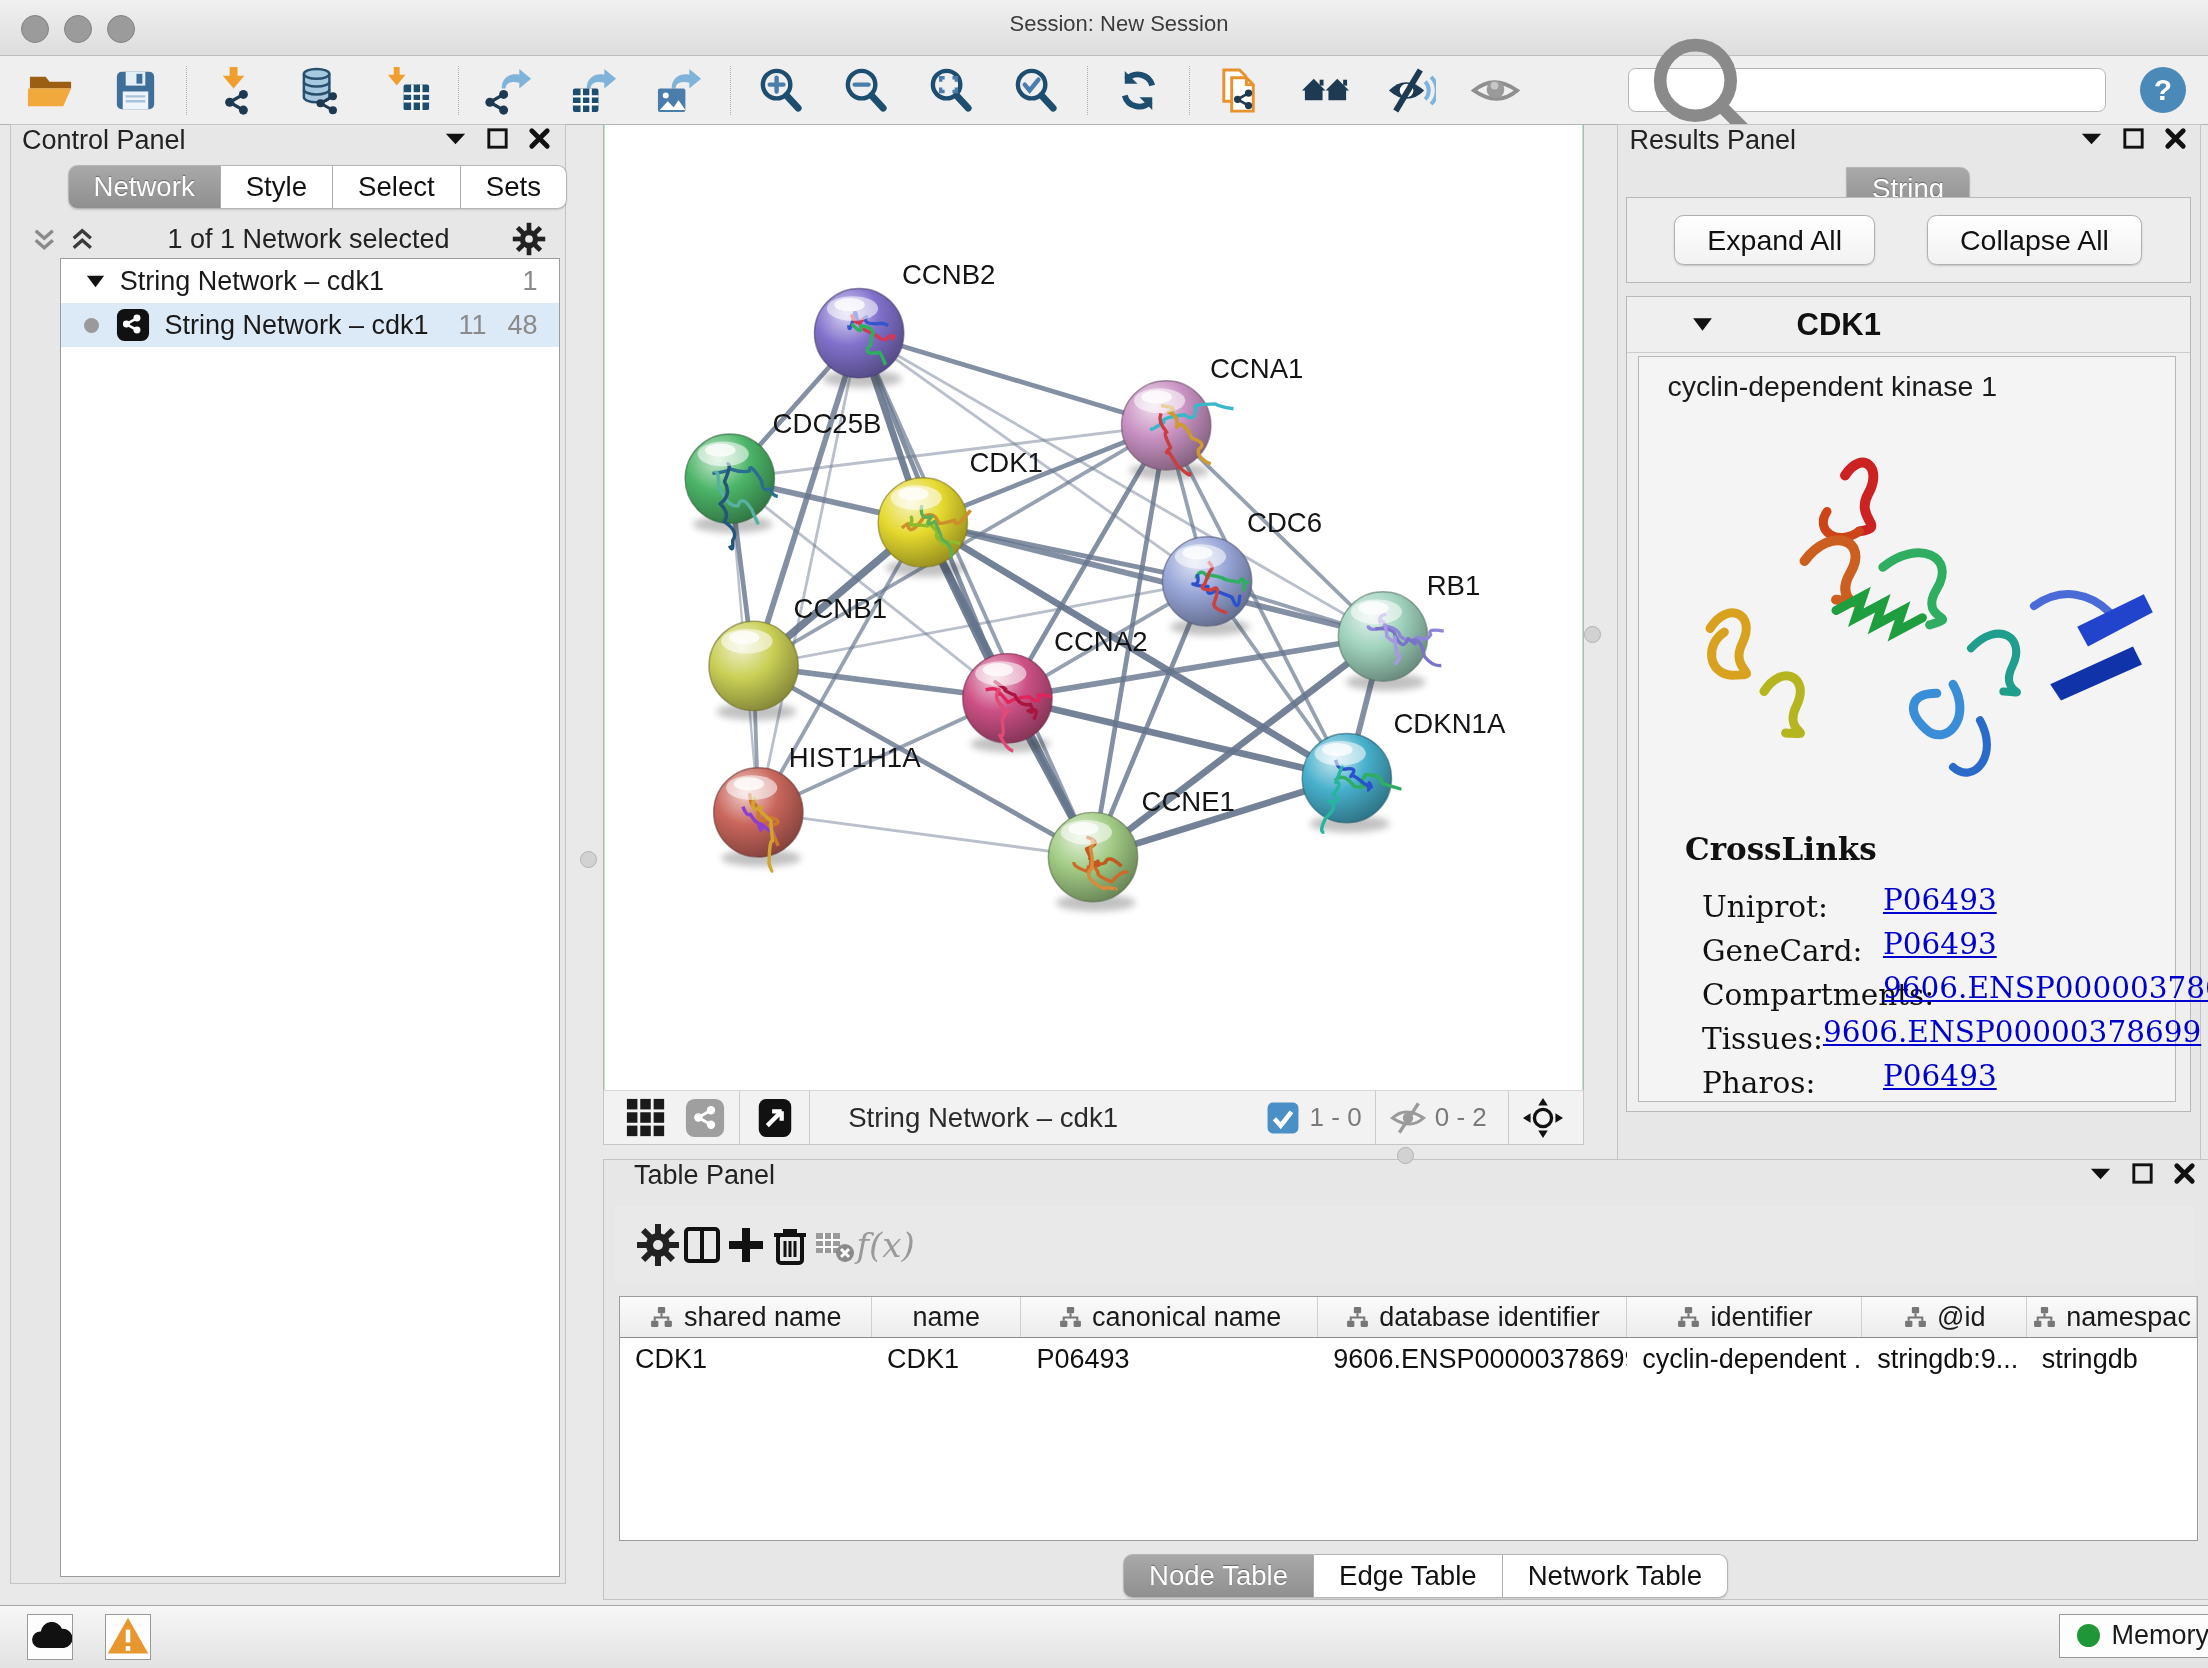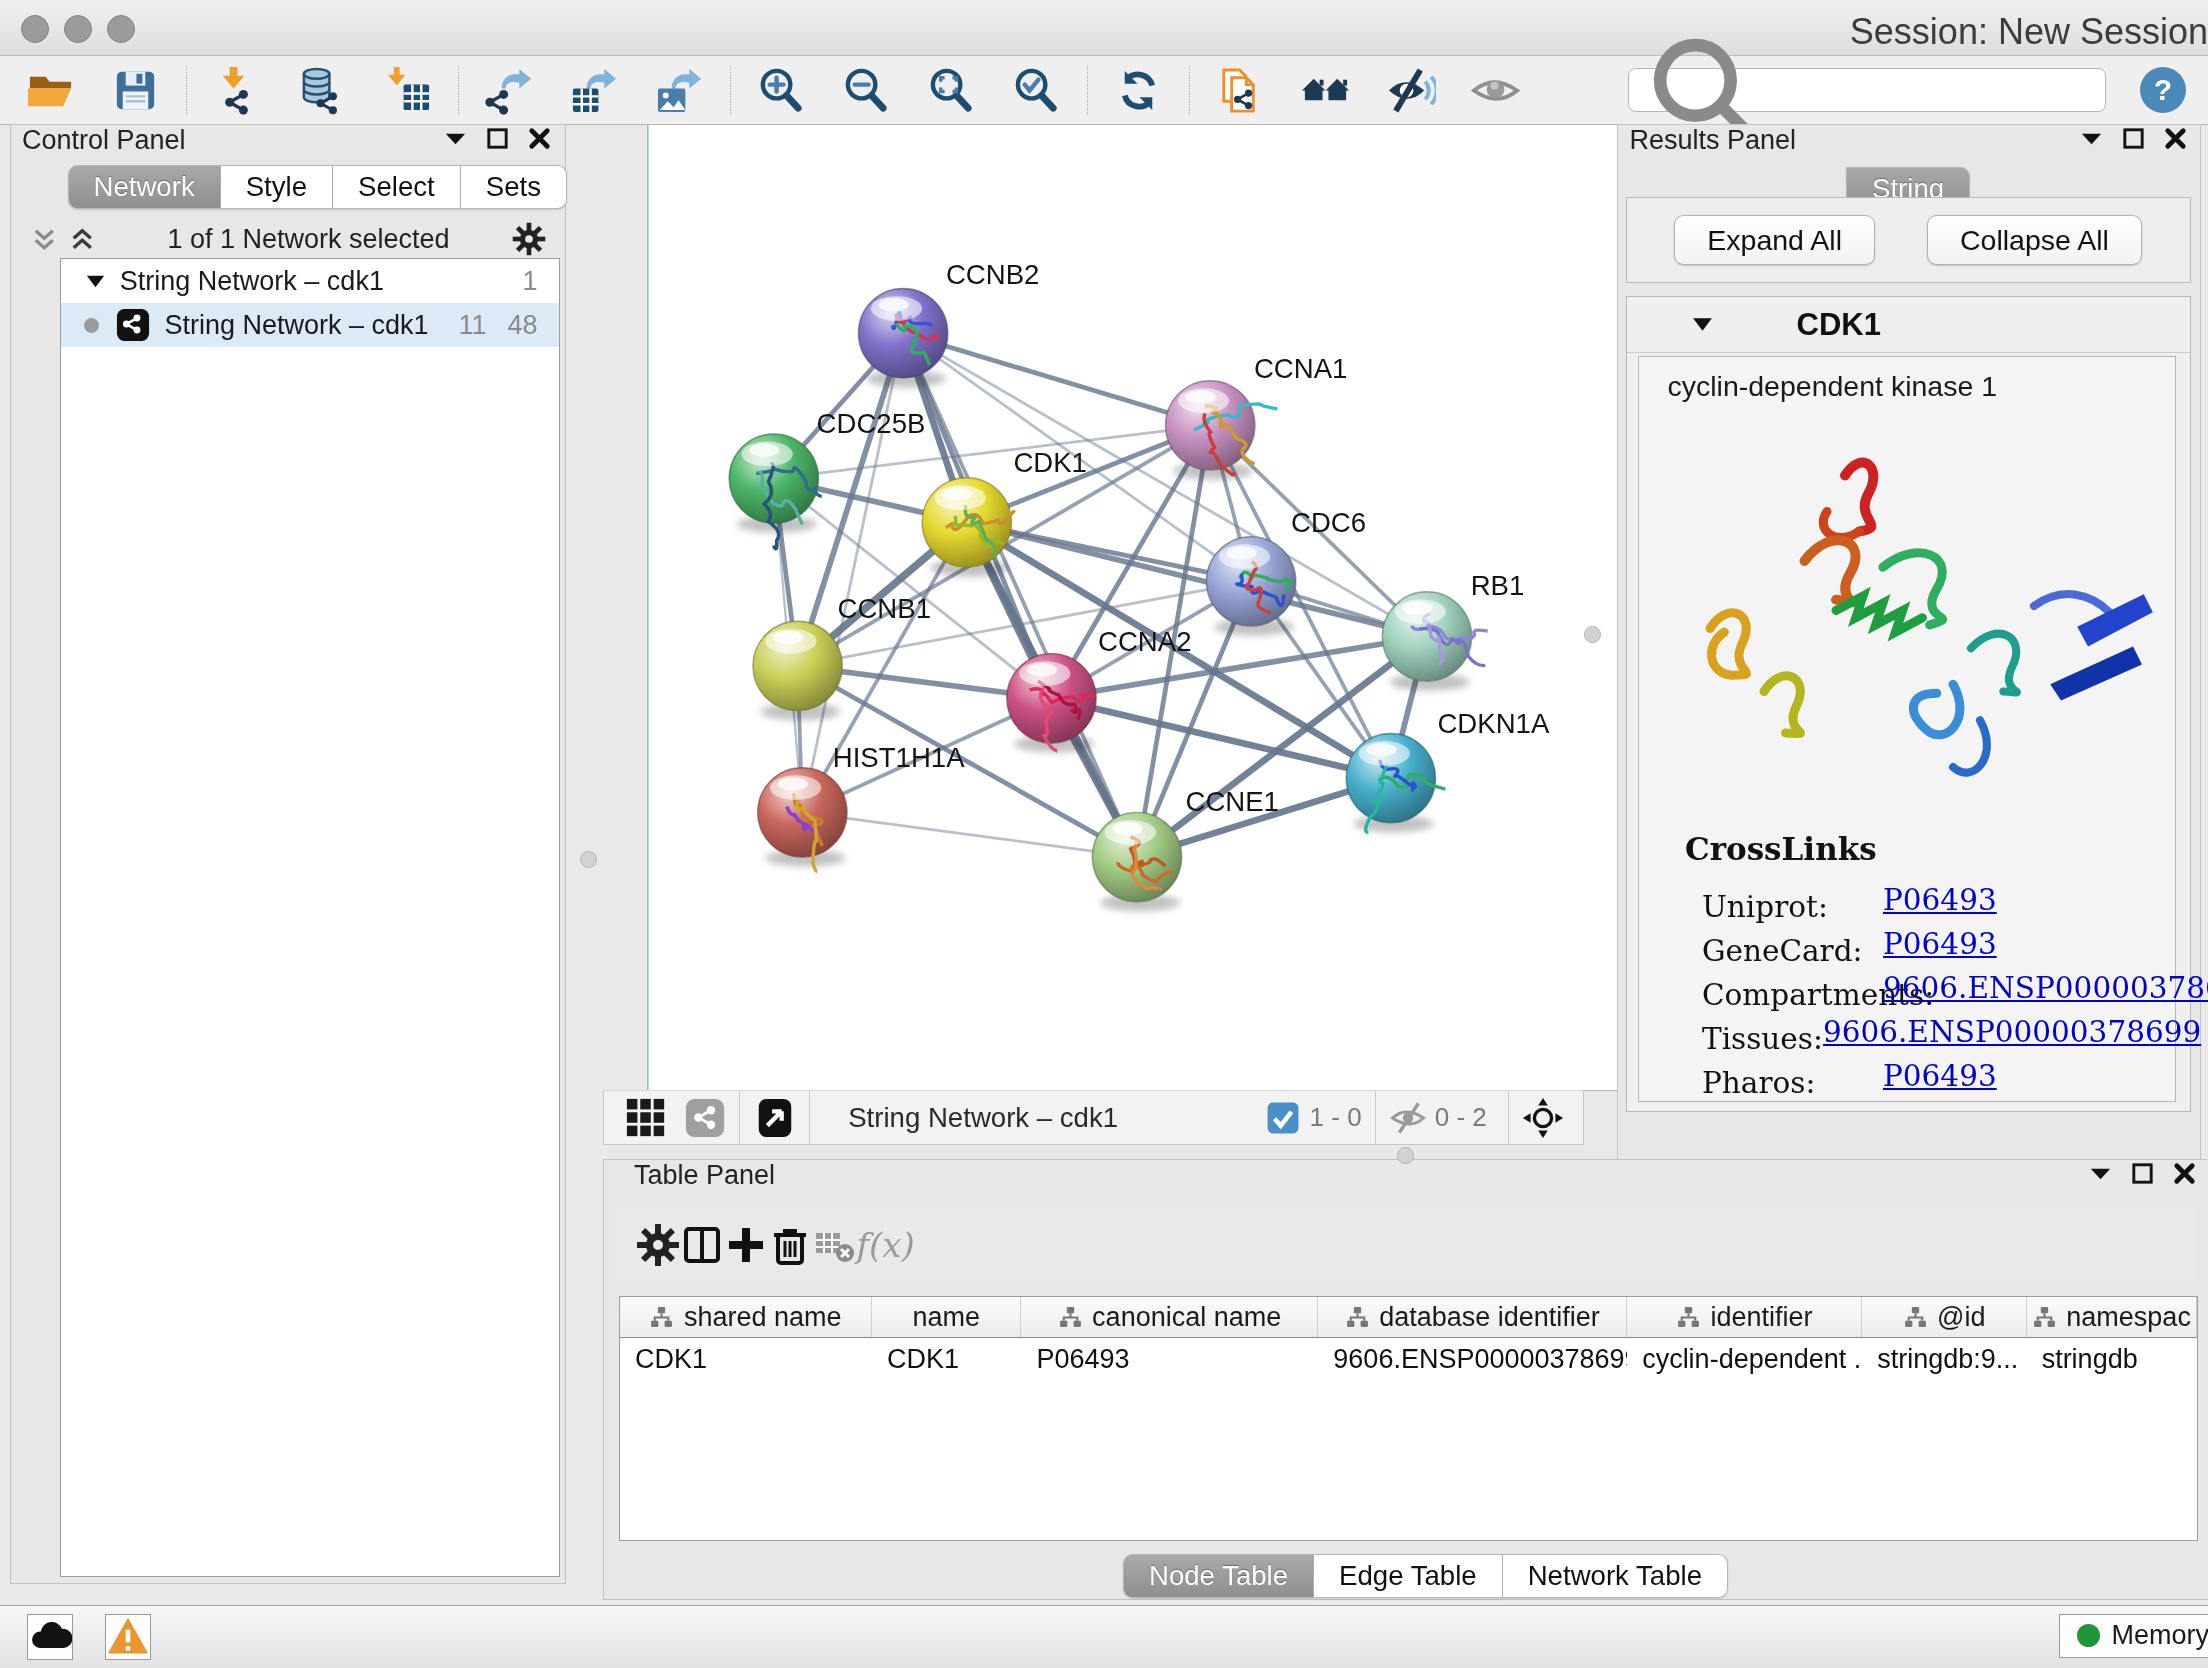--- a/index.html
+++ b/index.html
@@ -6,22 +6,22 @@
   body{width:2208px;height:1668px;position:relative;background:#e9e9e9;
        font-family:"Liberation Sans",sans-serif;color:#1a1a1a;overflow:hidden;}
   .abs{position:absolute;}
   svg{display:block;}
 
   
   .titlebar{left:0;top:0;width:2208px;height:55px;
     background:linear-gradient(#f0f0f0,#dddddd);border-bottom:1px solid #bdbdbd;}
   .lights{position:absolute;left:21px;top:15px;display:flex;gap:15px;}
   .light{width:26px;height:26px;border-radius:50%;background:#9b9b9b;border:1px solid #838383;}
-  .wintitle{position:absolute;left:0;right:0;top:10.5px;text-align:right;
-    font-size:36px;color:#3c3c3c;padding-left:30px;}
+  .wintitle{position:absolute;left:0;right:0;top:10.5px;text-align:center;
+    font-size:22px;color:#3c3c3c;padding-left:30px;}
 
   
   .toolbar{left:0;top:56px;width:2208px;height:68px;background:#efefef;
     border-bottom:1px solid #b2b2b2;display:flex;align-items:center;}
   .tgroup{display:flex;gap:34px;padding:0 25px;align-items:center;}
   .tsep{width:0;height:49px;border-left:1.9px dotted #adadad;}
   .tbtn{width:51px;height:51px;}
   .searchbox{position:absolute;left:1628px;top:12.4px;width:476px;height:42px;
     background:#fff;border:1px solid #b5b5b5;border-radius:7.6px;display:flex;align-items:center;}
   .searchbox input{border:none;outline:none;flex:1;font-size:25px;height:34px;
@@ -58,22 +58,22 @@
     background:#fff;border:1px solid #9c9c9c;}
   .trow{display:flex;align-items:center;height:44px;font-size:27px;}
   .trow .tri{width:23px;height:23px;margin:0 13.3px 0 23px;}
   .trow .cnt{color:#8a8a8a;margin-right:21px;}
   .trow .sp{flex:1;}
   .trow.sel{background:#dce9f7;}
   .trow .dot{width:15px;height:15px;border-radius:50%;background:#9a9a9a;margin:0 17px 0 23px;}
   .trow .nicon{width:34px;height:34px;margin-right:15px;}
 
   
-  .netwrap{left:603px;top:124px;width:979px;height:965px;background:#0ea5e9;
-    border:1px solid #b5b5b5;overflow:hidden;margin-left:44px;}
+  .netwrap{left:603px;top:124px;width:979px;height:965px;background:#22c55e;
+    border:1px solid #b5b5b5;overflow:hidden;}
   .netbar{left:603px;top:1090px;width:979px;height:53px;background:#f2f2f2;
     border:1px solid #c6c6c6;border-top:1px solid #d8d8d8;display:flex;align-items:center;}
   .nbicon{width:42px;height:42px;}
   .nbsep{width:0;height:53px;border-left:1px solid #cccccc;margin:0 13.3px;}
   .nbtitle{font-size:27.6px;color:#2a2a2a;flex:1;padding-left:25px;}
   .nbcount{font-size:26px;color:#7a7a7a;}
 
   
   .rpanel{left:1617px;top:124px;width:582px;height:1035px;background:#e7e7e7;
     border:1px solid #c4c4c4;}

